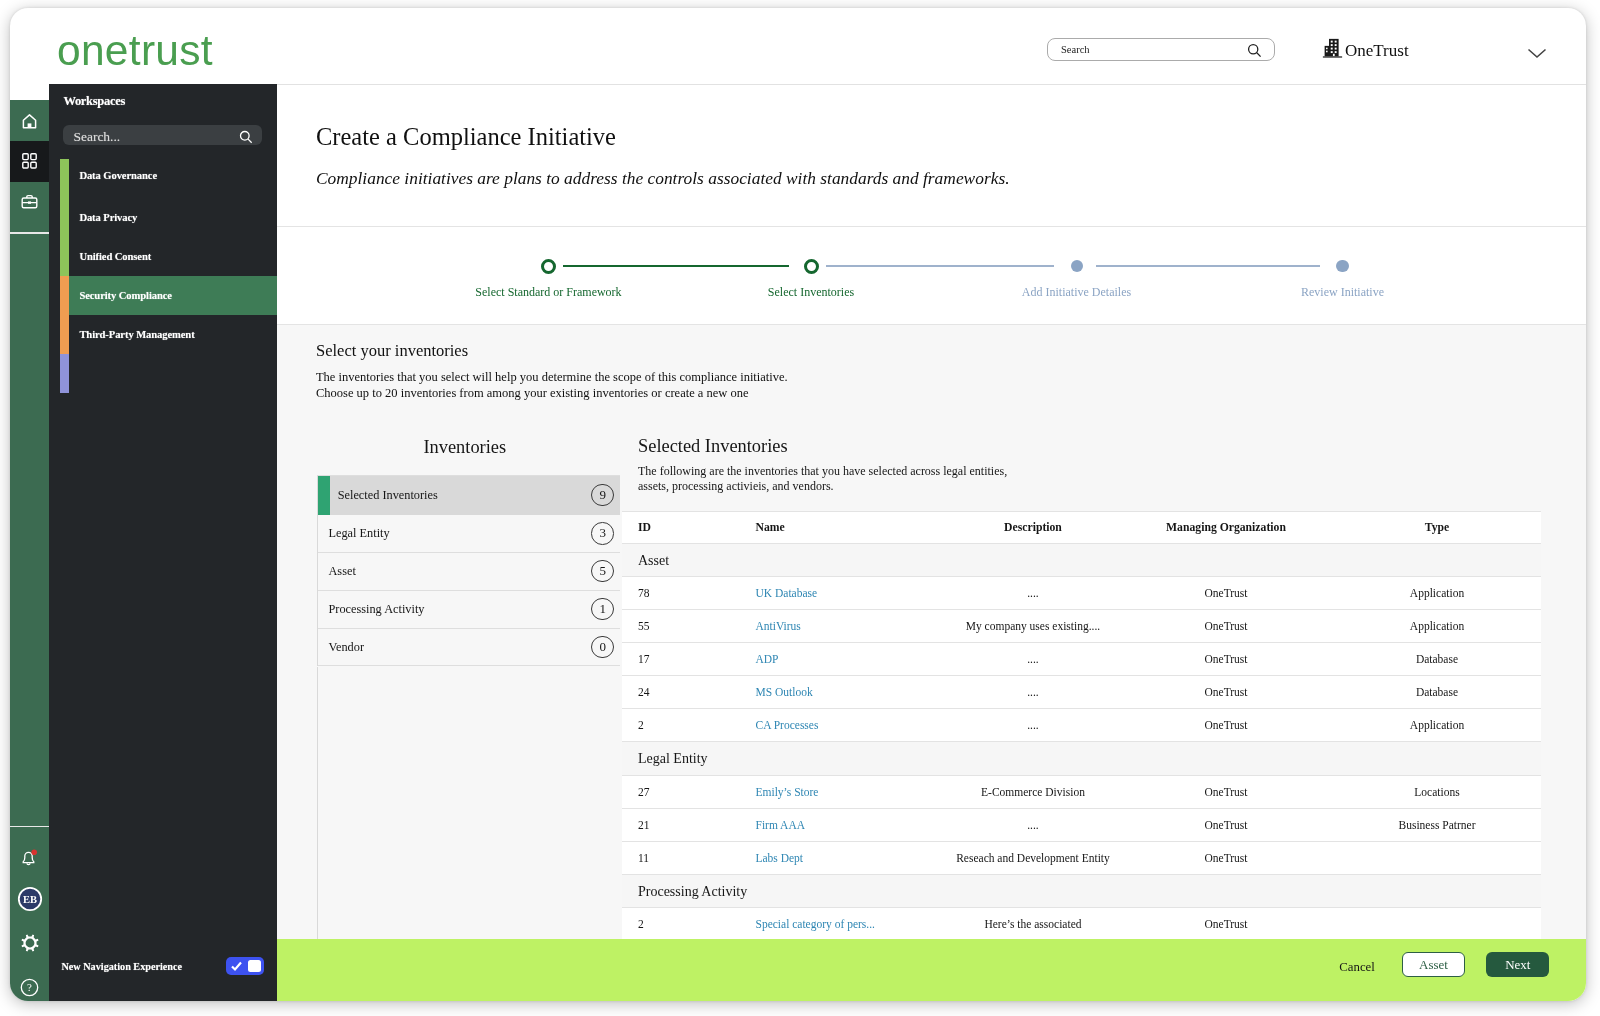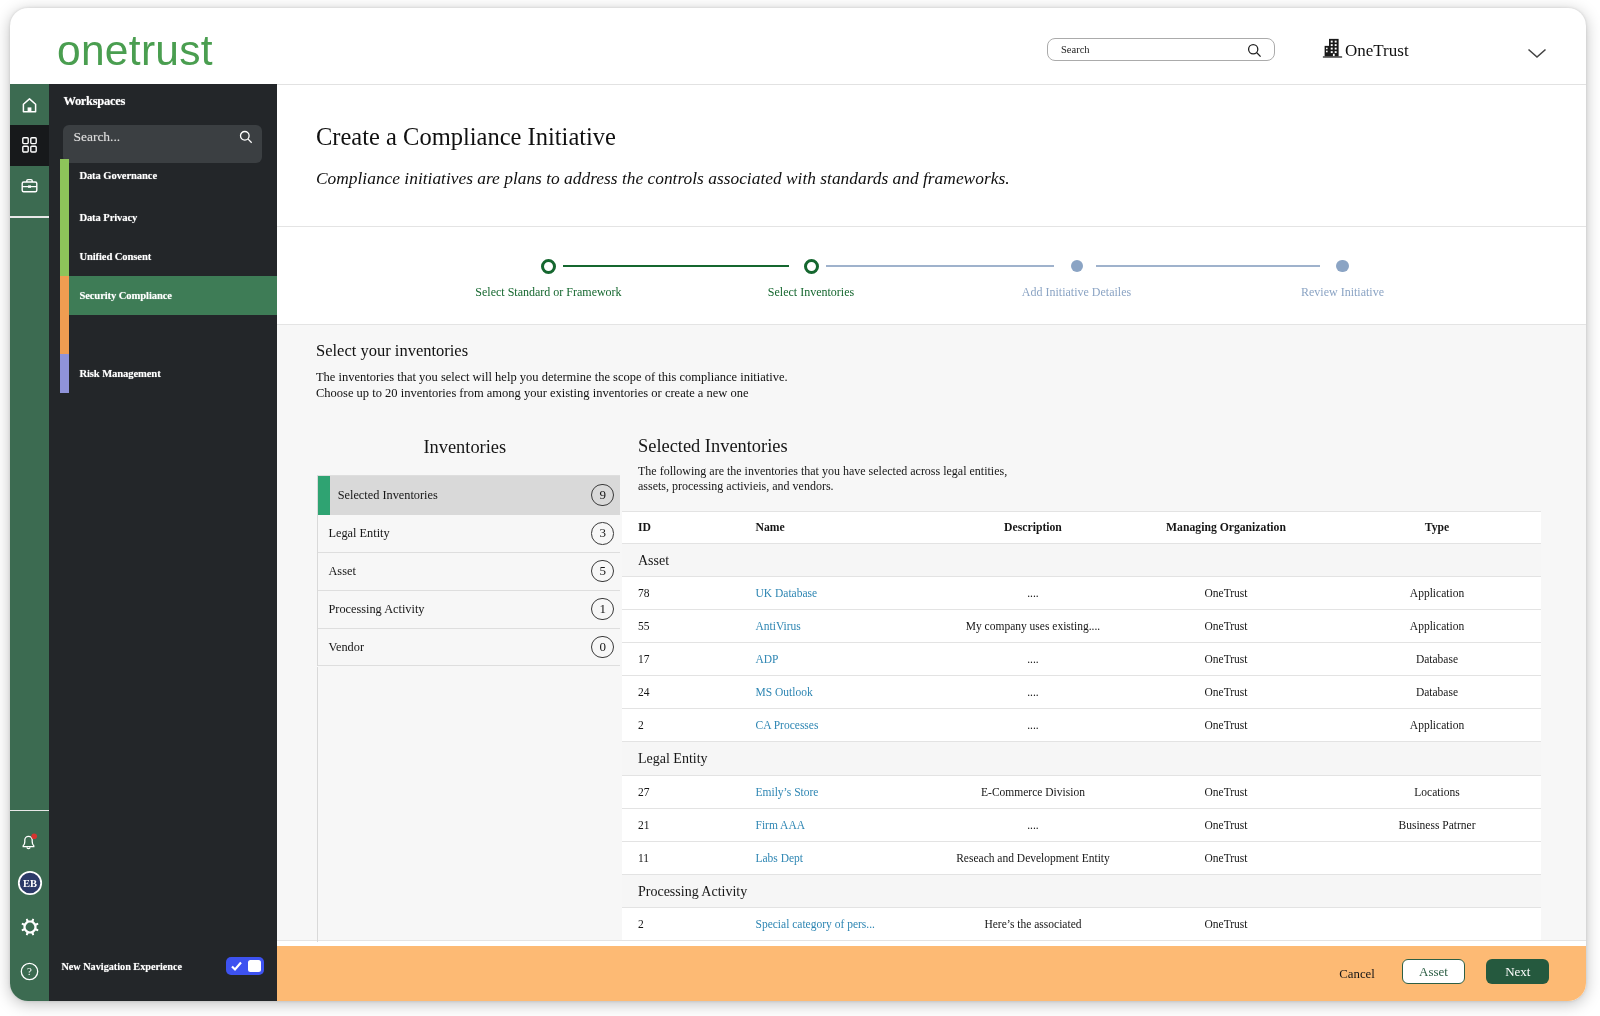--- a/index.html
+++ b/index.html
@@ -8,28 +8,28 @@
   border-radius:18px; overflow:hidden; box-shadow:0 3px 16px rgba(0,0,0,.25), 0 0 3px rgba(0,0,0,.12); }
 
 .logo { position:absolute; left:47px; top:19px; font-family:"Liberation Sans",sans-serif; font-size:42.5px; font-weight:normal; color:#4a9e50; letter-spacing:0.3px; }
 .hsearch { position:absolute; left:1037px; top:30px; width:228px; height:23px; border:1px solid #ababab; border-radius:8px; background:#fff; }
 .hsearch span { position:absolute; left:13px; top:5px; font-size:10.5px; color:#222; }
 .hsearch svg { position:absolute; right:12px; top:4px; }
 .org { position:absolute; left:1312px; top:29px; }
 .orgname { position:absolute; left:1335px; top:33px; font-size:17px; color:#111; }
 .chev { position:absolute; left:1517px; top:37px; }
 
-.rail { position:absolute; left:0; top:76px; width:39.4px; bottom:0; background:#3c6b51;padding-left:40px; }
+.rail { position:absolute; left:0; top:92px; width:39.4px; bottom:0; background:#3c6b51;padding-left:40px; }
 .railblack { position:absolute; left:0; top:41px; width:39.4px; height:40.6px; background:#17191b; }
 .ricon { position:absolute; left:0; width:39.4px; text-align:center; }
 .rsep { position:absolute; left:0; width:39.4px; height:1.4px; background:#e8e8e8; }
 
 .panel { position:absolute; left:39.4px; top:76px; width:227.9px; bottom:0; background:#232629; }
 .ptitle { position:absolute; left:14px; top:10px; color:#fff; font-size:12.5px; font-weight:bold; letter-spacing:-0.3px; text-shadow:0 0 1px rgba(255,255,255,.55); }
-.psearch { position:absolute; left:14px; top:41px; width:199px; height:38px; background:#3b3f42; border-radius:6px;text-align:center; }
+.psearch { position:absolute; left:14px; top:41px; width:199px; height:20px; background:#3b3f42; border-radius:6px;text-align:center; }
 .psearch span { position:absolute; left:10px; top:3.5px; font-size:13.5px; color:#dcdcdc; text-shadow:0 0 1px rgba(255,255,255,.45); }
 .psearch svg { position:absolute; right:9px; top:4.5px; }
 .accent { position:absolute; left:10.6px; width:8.6px; }
 .mitem { position:absolute; left:19.2px; right:0; height:39.1px; color:#fff; font-size:10.6px; font-weight:bold; line-height:39.1px; padding-left:10.8px; letter-spacing:-0.1px; text-shadow:0 0 1px rgba(255,255,255,.55); }
 .mitem.hl { background:#3e7c56; }
 .newnav { position:absolute; left:12.1px; bottom:29px; color:#fff; font-size:10.2px; font-weight:bold; text-shadow:0 0 1px rgba(255,255,255,.55); }
 .toggle { position:absolute; left:177px; bottom:26px; width:37.8px; height:18.5px; background:#3d52f0; border-radius:5px; }
 .knob { position:absolute; right:3.5px; top:3px; width:12.6px; height:12.4px; background:#fff; border-radius:2.5px; }
 
 .main { position:absolute; left:267.3px; top:76px; right:0; bottom:0; background:#fff; border-top:1px solid #e2e2e2; }
@@ -68,21 +68,21 @@
 .trow.hdr { border-top:1px solid #e3e3e3; font-size:11.7px;font-weight:bold; }
 .trow.grp { background:#f6f6f6; font-size:14px; }
 .trow .c1 { position:absolute; left:16px; top:0; line-height:32px; }
 .trow .c2 { position:absolute; left:133.5px; top:0; line-height:32px;text-align:right; }
 .trow .c3 { position:absolute; left:411px; top:0; line-height:32px; transform:translateX(-50%); }
 .trow .c4 { position:absolute; left:604px; top:0; line-height:32px; transform:translateX(-50%); }
 .trow .c5 { position:absolute; left:815px; top:0; line-height:32px; transform:translateX(-50%); }
 .trow .grplbl { position:absolute; left:16px; top:0; line-height:33px; }
 .link { color:#2e86b3; }
 
-.footer { position:absolute; left:0; bottom:0; right:0; height:55px; background:#fdba74; }
+.footer { position:absolute; left:0; bottom:0; right:0; height:62px; background:#bef264; }
 .cancel { position:absolute; left:1062px; top:21px; font-size:12.8px; }
 .btnback { position:absolute; left:1125px; top:13px; width:62.5px; height:25px; border:1.5px solid #2d5f45; border-radius:6px; background:#fff; color:#2d5f45; text-align:center; line-height:23px; font-size:13px; }
 .btnnext { position:absolute; left:1209px; top:12.5px; width:63px; height:25.5px; border-radius:6px; background:#25593e; color:#fff; text-align:center; line-height:25.5px; font-size:13px; }
 </style>
 </head>
 <body>
 <div class="card">
 
   <div class="logo">onetrust</div>
   <div class="hsearch">
@@ -166,21 +166,21 @@
           <line x1="9.1" y1="9.1" x2="12.7" y2="12.7" stroke="#fff" stroke-width="1.3"></line>
         </svg>
     </div>
     <div class="accent" style="top:74.8px; height:117.3px; background:#8dc45a;"></div>
     <div class="accent" style="top:192.1px; height:78.2px; background:#f09d51;"></div>
     <div class="accent" style="top:270.3px; height:39.1px; background:#8f93d9;"></div>
     <div class="mitem" style="top:72px;">Data Governance</div>
     <div class="mitem" style="top:113.9px;">Data Privacy</div>
     <div class="mitem" style="top:153px;">Unified Consent</div>
     <div class="mitem hl" style="top:192.1px;">Security Compliance</div>
-    <div class="mitem" style="top:270.3px;">Risk Management</div>
+    <div class="mitem" style="top:231.2px;">Third-Party Management</div>
     <div class="newnav">New Navigation Experience</div>
     <div class="toggle">
       <svg width="17" height="17" viewBox="0 0 17 17" style="position:absolute;left:2px;top:1px;">
           <path d="M4 8.5 L7 11.5 L13 4.5" fill="none" stroke="#fff" stroke-width="2.2"></path>
         </svg>
       <div class="knob"></div>
     </div>
   </div>
 
   <div class="main">

